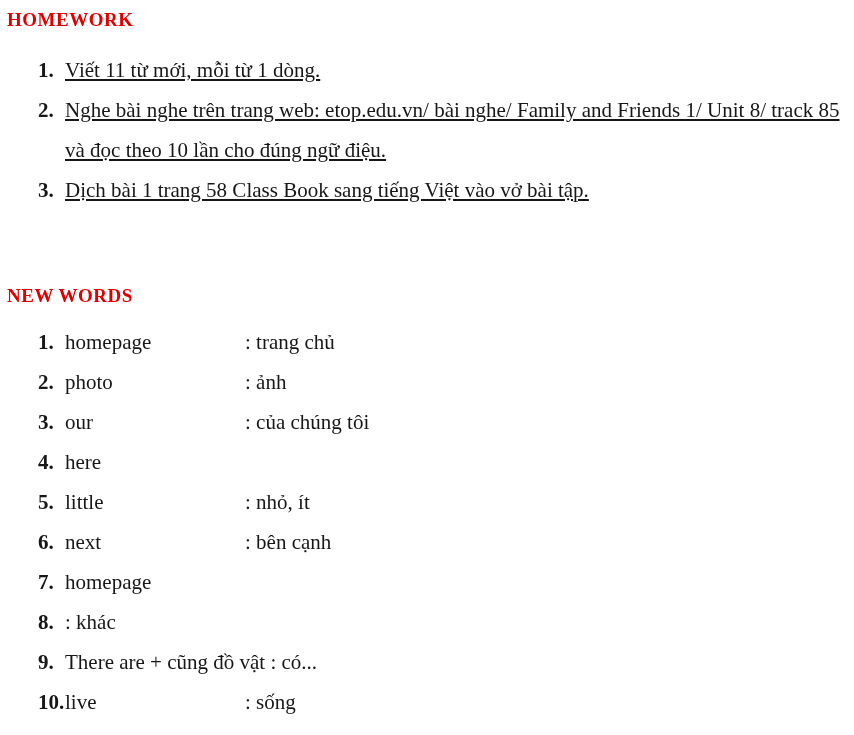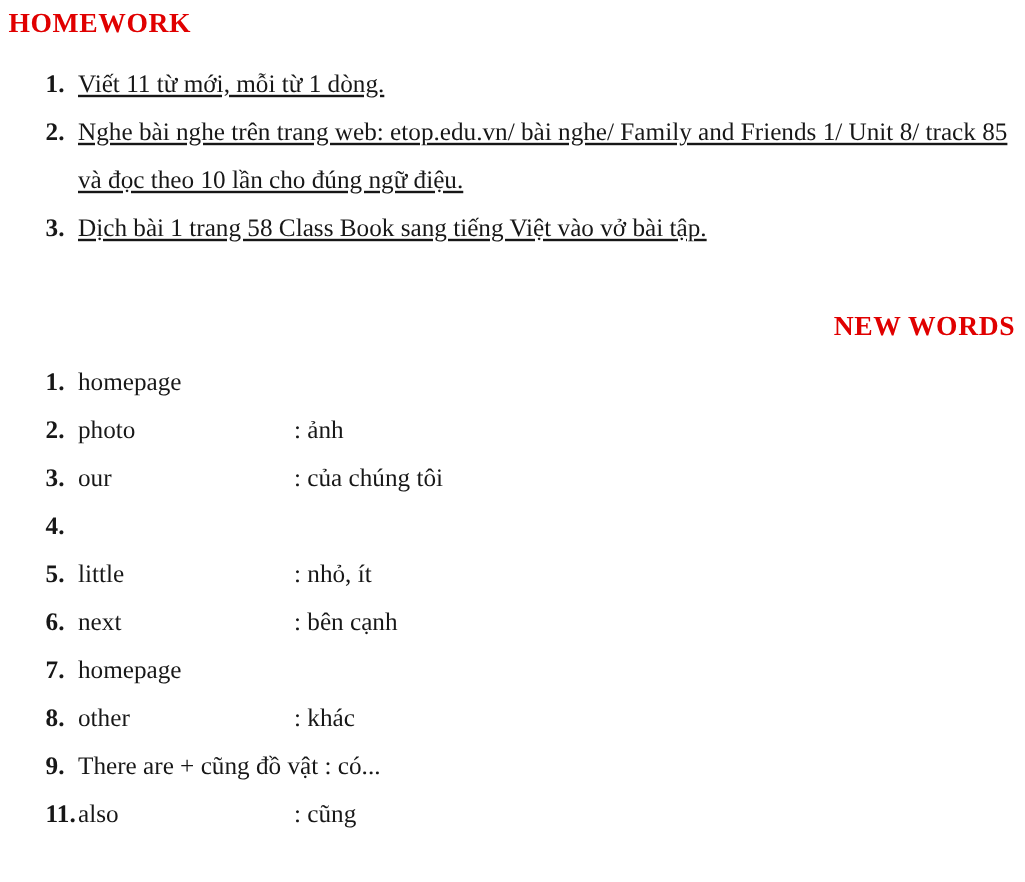--- a/index.html
+++ b/index.html
@@ -14,21 +14,21 @@
     font-family: "Liberation Serif", "DejaVu Serif", serif;
     font-size: 21px;
     color: #171717;
   }
   .page {
     padding: 6px 8px 0 7px;
     box-sizing: border-box;
     width: 854px;
   }
   .section-title {
-    font-size: 23px;
+    font-size: 19px;
     line-height: 28px;
     font-weight: bold;
     color: var(--accent, #e00000);
     margin: 0;
     letter-spacing: 0.5px;
   }
   .hw-list {
     margin-top: 16px;
     margin-left: 31px;   
     margin-right: 2px;
@@ -42,22 +42,21 @@
     font-weight: bold;
     min-width: 27px;
     flex-shrink: 0;
     white-space: nowrap;
   }
   .hw-text {
     flex: 1;
     text-decoration: underline;
   }
   .nw-title {
-    margin-top: 48px;
-    text-align: right;
+    margin-top: 72px;
   }
   .nw-list {
     margin-top: 12px;
     margin-left: 31px;
   }
   .nw-row {
     display: flex;
     align-items: flex-start;
     line-height: 40px;
   }
@@ -90,57 +89,63 @@
       <span class="hw-text">Dịch bài 1 trang 58 Class Book sang tiếng Việt vào vở bài tập.</span>
     </div>
   </div>
 
   <h2 class="section-title nw-title">NEW WORDS</h2>
 
   <div class="nw-list">
     <div class="nw-row">
       <span class="num">1.</span>
       <span class="nw-word">homepage</span>
+      <span class="nw-meaning">: trang chủ</span>
     </div>
     <div class="nw-row">
       <span class="num">2.</span>
       <span class="nw-word">photo</span>
       <span class="nw-meaning">: ảnh</span>
     </div>
     <div class="nw-row">
       <span class="num">3.</span>
       <span class="nw-word">our</span>
       <span class="nw-meaning">: của chúng tôi</span>
     </div>
     <div class="nw-row">
       <span class="num">4.</span>
+      <span class="nw-word">here</span>
     </div>
     <div class="nw-row">
       <span class="num">5.</span>
       <span class="nw-word">little</span>
       <span class="nw-meaning">: nhỏ, ít</span>
     </div>
     <div class="nw-row">
       <span class="num">6.</span>
       <span class="nw-word">next</span>
       <span class="nw-meaning">: bên cạnh</span>
     </div>
     <div class="nw-row">
       <span class="num">7.</span>
       <span class="nw-word">homepage</span>
     </div>
     <div class="nw-row">
       <span class="num">8.</span>
-      <span class="nw-word">other</span>
       <span class="nw-meaning">: khác</span>
     </div>
     <div class="nw-row">
       <span class="num">9.</span>
       <span class="nw-word">There are + cũng đồ vật</span>
       <span class="nw-meaning"> : có...</span>
+    </div>
+    <div class="nw-row">
+      <span class="num">10.</span>
+      <span class="nw-word">live</span>
+      <span class="nw-meaning">: sống</span>
     </div>
     <div class="nw-row">
       <span class="num">11.</span>
       <span class="nw-word">also</span>
       <span class="nw-meaning">: cũng</span>
     </div>
   </div>
 
 </div>
 

